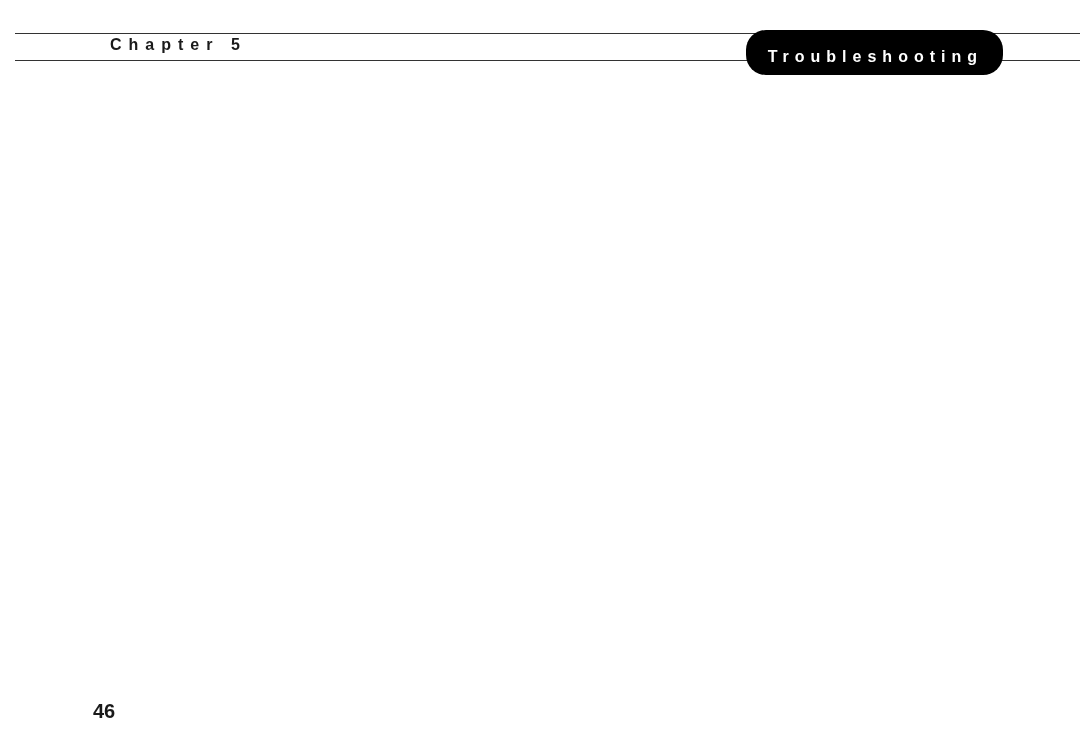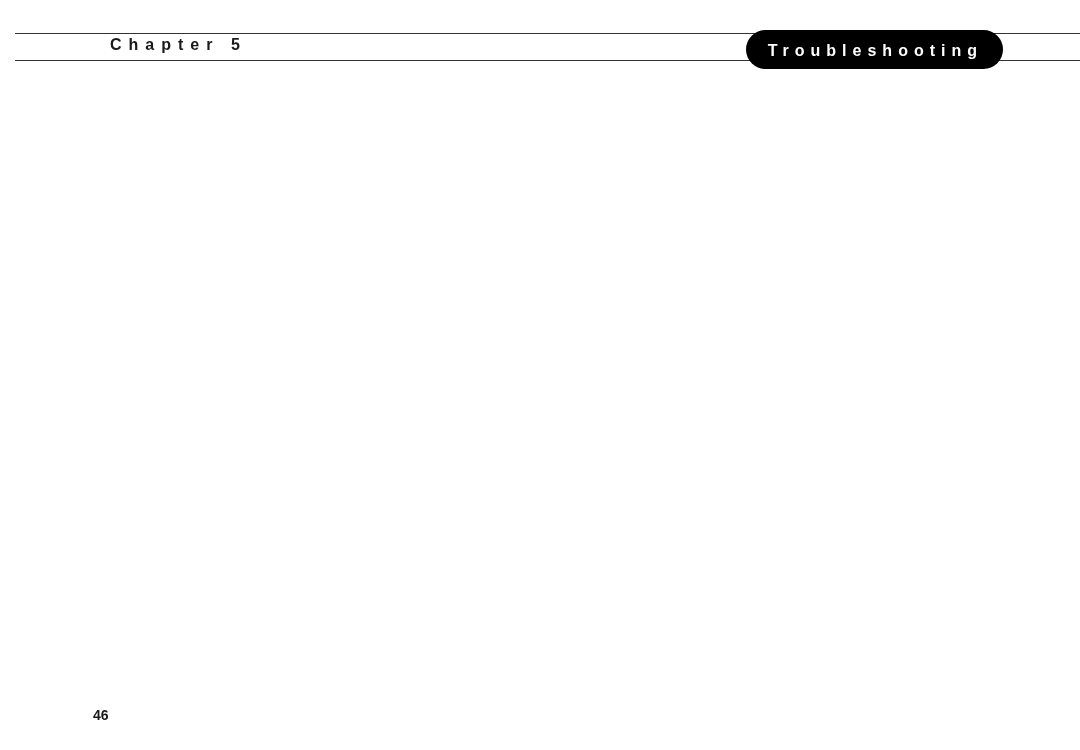--- a/index.html
+++ b/index.html
@@ -34,28 +34,28 @@
     }
     .title-lozenge {
       position: absolute;
       top: 15px;
       right: 82px;
       background: #000000;
       color: #ffffff;
       font-size: 16px;
       font-weight: bold;
       letter-spacing: 6px;
-      padding: 12px 20px 9px 22px;
+      padding: 18px 20px 9px 22px;
       border-radius: 20px;
     }
     .page-number {
       position: absolute;
       bottom: 32px;
       left: 78px;
-      font-size: 14px;
+      font-size: 20px;
       font-weight: bold;
       color: #1a1a1a;
     }
   </style>
 </head>
 <body>
 
 <div class="header-band"></div>
 
 <div class="chapter-label">Chapter 5</div>

